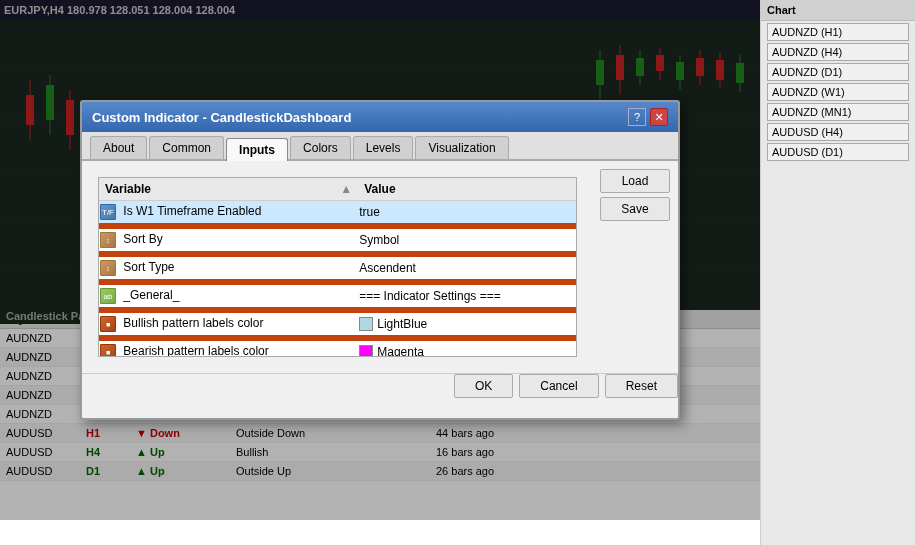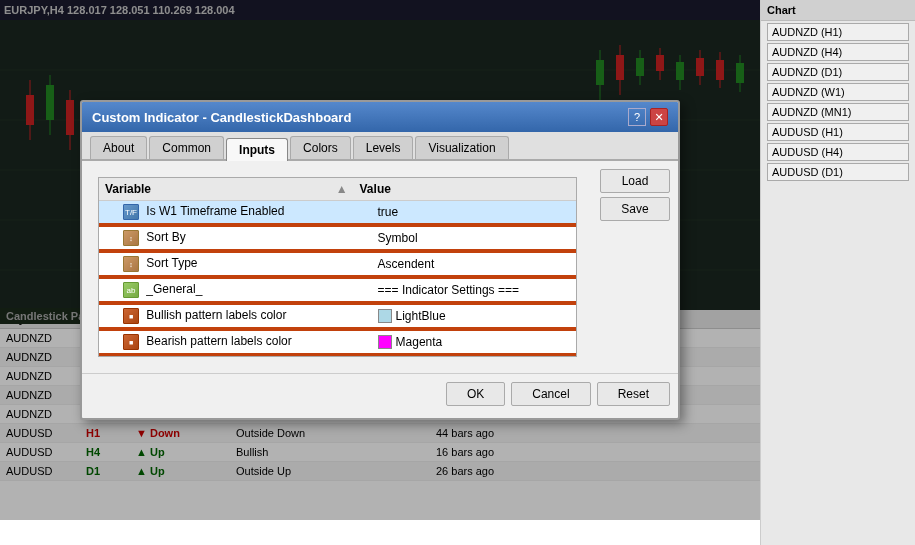--- a/index.html
+++ b/index.html
@@ -232,23 +232,23 @@
 
     .modal-table th {
       padding: 4px 6px;
       text-align: left;
       font-size: 12px;
       border-bottom: 1px solid #ccc;
       font-weight: bold;
     }
 
     .modal-table td {
-      padding: 3px 24px;
+      padding: 3px 1px;
       font-size: 12px;
-      border-bottom: 4px solid #c2410c;
+      border-bottom: 6px solid #c2410c;
     }
 
     .modal-table tr.selected td {
       background: #cce8ff;
     }
 
     .row-icon {
       display: inline-flex;
       align-items: center;
       justify-content: center;
@@ -308,21 +308,20 @@
       font-size: 12px;
       text-align: center;
       border-radius: 2px;
     }
 
     
     .modal-footer {
       display: flex;
       justify-content: flex-end;
       gap: 6px;
-      padding: 8px;
       border-top: 1px solid #ccc;
     }
 
     .footer-btn {
       padding: 4px 20px;
       background: #e8e8e8;
       border: 1px solid #aaa;
       cursor: pointer;
       font-size: 12px;
       border-radius: 2px;
@@ -340,21 +339,21 @@
       stroke-width: 0.5;
     }
   </style>
 </head>
 <body>
 
 <div class="chart-bg"></div>
 
 <div class="top-bar">
   <span>EURJPY,H4</span>&nbsp;
-  <span>128.017  128.051  110.269  128.004</span>
+  <span>180.978  128.051  128.004  128.004</span>
 </div>
 
 <div class="chart-area">
   <svg class="chart-svg" width="760" height="290">
 
     <line x1="0" y1="50" x2="760" y2="50" class="grid-line"></line>
     <line x1="0" y1="100" x2="760" y2="100" class="grid-line"></line>
     <line x1="0" y1="150" x2="760" y2="150" class="grid-line"></line>
     <line x1="0" y1="200" x2="760" y2="200" class="grid-line"></line>
     <line x1="0" y1="250" x2="760" y2="250" class="grid-line"></line>
@@ -498,21 +497,20 @@
 </div>
 
 <div class="right-panel">
   <div class="right-panel-header">Chart</div>
   <div id="right-panel-buttons">
       <button class="chart-btn">AUDNZD (H1)</button>
       <button class="chart-btn">AUDNZD (H4)</button>
       <button class="chart-btn">AUDNZD (D1)</button>
       <button class="chart-btn">AUDNZD (W1)</button>
       <button class="chart-btn">AUDNZD (MN1)</button>
-      <button class="chart-btn">AUDUSD (H1)</button>
       <button class="chart-btn">AUDUSD (H4)</button>
       <button class="chart-btn">AUDUSD (D1)</button>
     </div>
 </div>
 
 <div class="modal-overlay">
   <div class="modal">
 
     <div class="modal-titlebar">
       <div class="modal-title">Custom Indicator - CandlestickDashboard</div>

